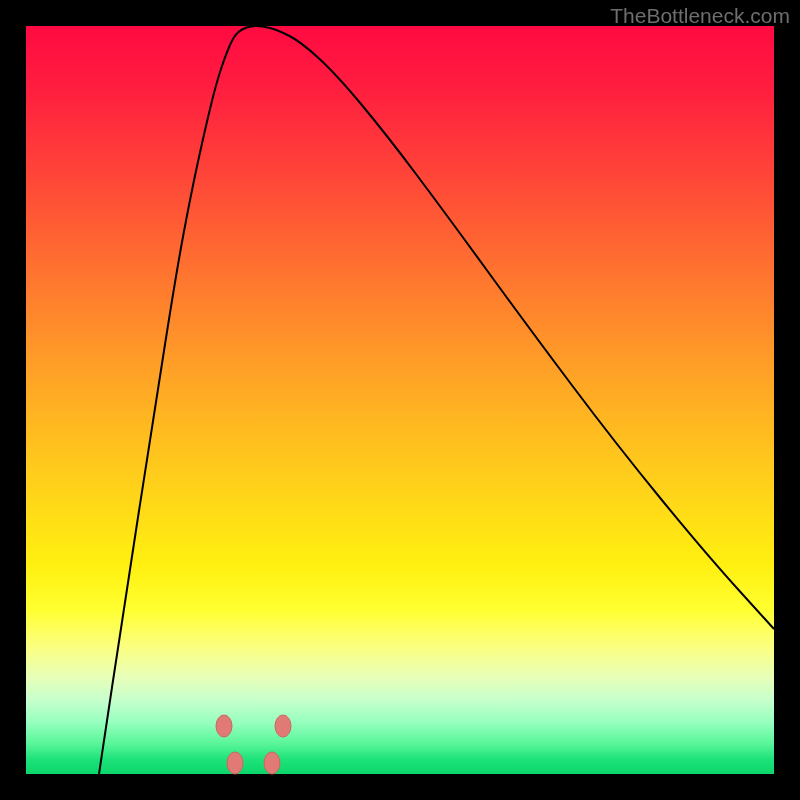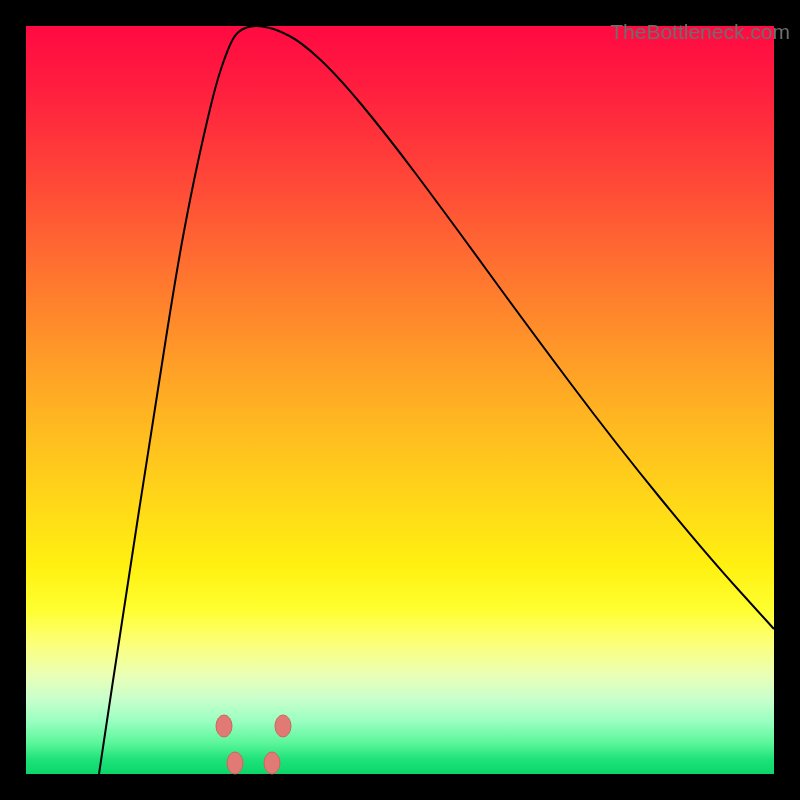--- a/index.html
+++ b/index.html
@@ -30,21 +30,21 @@
       #e8ffb8 87%,
       #c8ffcc 90%,
       #98ffc0 93%,
       #58f598 96%,
       #1ee37a 98%,
       #0bd66a 100%
     );
   }
   .watermark {
     position: absolute;
-    top: 20px;
+    top: 4px;
     right: 10px;
     font-family: Arial, Helvetica, sans-serif;
     font-size: 21px;
     color: #6e6e6e;
     letter-spacing: 0px;
     font-weight: 500;
   }
   svg.curve {
     position: absolute;
     left: 0;

